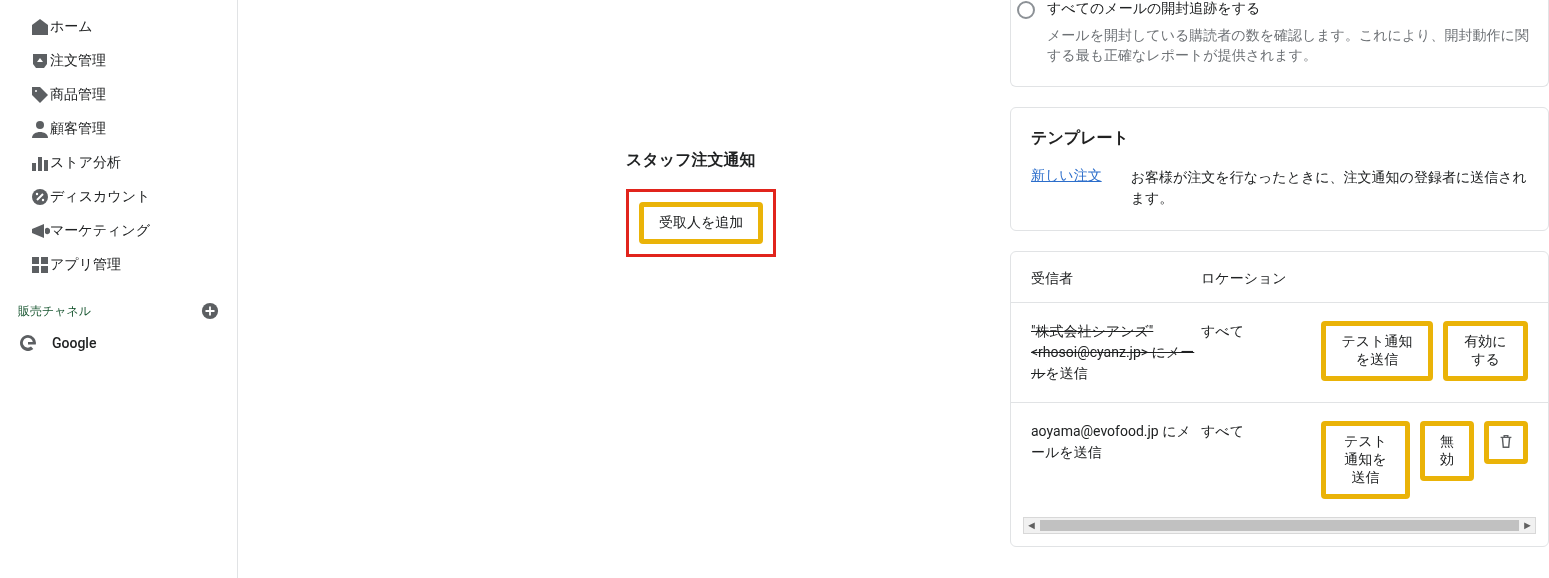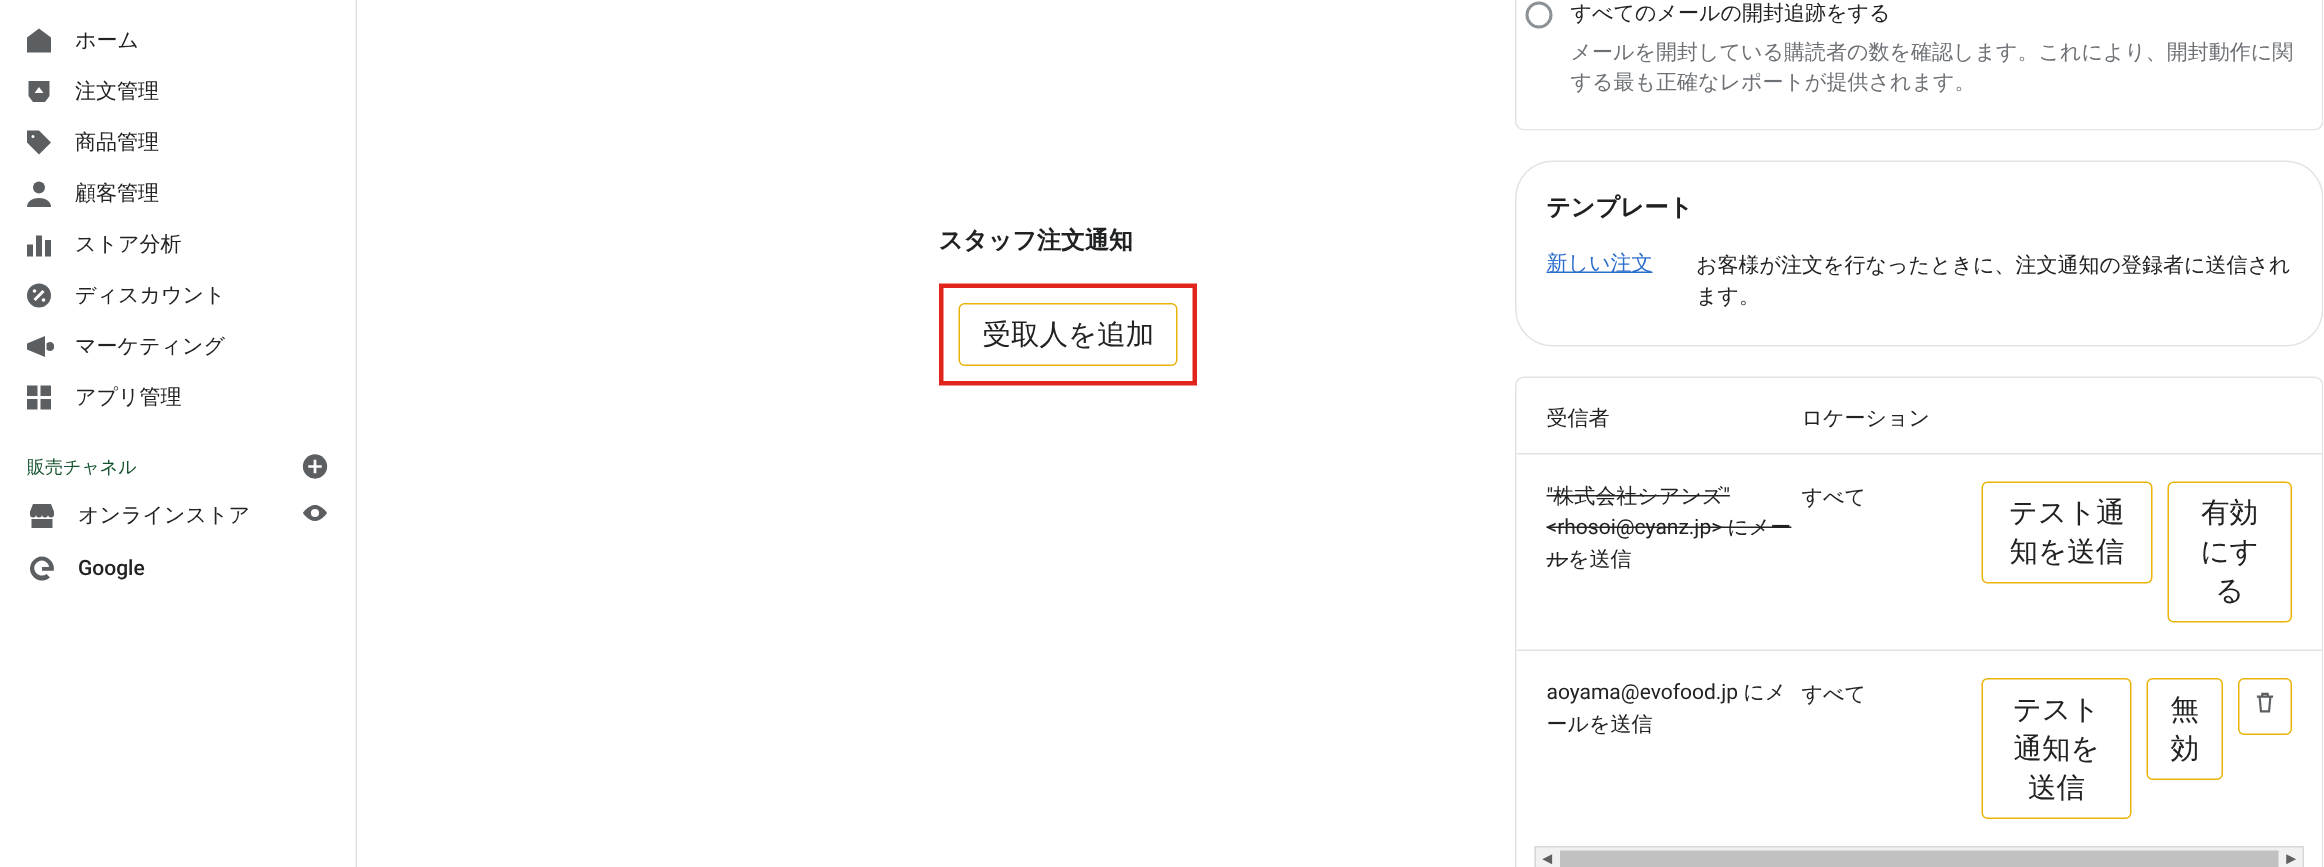--- a/index.html
+++ b/index.html
@@ -1,40 +1,40 @@
 <!DOCTYPE html>
 <html><head>
 <meta charset="utf-8">
 <style>
 * { box-sizing: border-box; margin: 0; padding: 0; }
 body { font-family: -apple-system, BlinkMacSystemFont, "Segoe UI", Roboto, "Hiragino Kaku Gothic Pro", Meiryo, sans-serif; font-size: 14px; color: #212121; background: #fff; width: 1549px; height: 578px; overflow: hidden; display: flex; }
 .sidebar { width: 238px; border-right: 1px solid #e1e3e5; padding: 10px 0; background: #fff; }
-.nav-item { display:flex; align-items:center; gap:14px; padding:7px 16px; cursor:pointer; color:#202223; font-size:14px; font-weight:500; }
+.nav-item { display:flex; align-items:center; padding:7px 30px; cursor:pointer; color:#202223; font-size:14px; font-weight:500; }
 .nav-icon { width:20px; height:20px; display:flex; align-items:center; justify-content:center; color:#5c5f62; fill:#5c5f62; }
 .nav-icon svg { width:20px; height:20px; fill:#5c5f62; }
 .section-header { display:flex; align-items:center; justify-content:space-between; padding:20px 18px 6px; font-size:12px; color:#14532d; font-weight:500; }
 .plus-circle { width:18px; height:18px; }
 .channel-item { display:flex; align-items:center; gap:14px; padding:7px 18px; cursor:pointer; color:#202223; font-size:14px; font-weight:500; }
 .channel-right { margin-left:auto; color:#5c5f62; }
 .main { flex:1; display:flex; overflow:hidden; }
 .left-col { width: 390px; padding: 0 18px; margin-left: 370px; }
 .right-col { flex:1; padding: 0 0 0 12px; }
 .card { border:1px solid #e1e3e5; border-radius:6px; background:#fff; }
 .tracking-card { padding: 0 6px 20px; margin-bottom:20px; border-top:none; border-top-left-radius:0; border-top-right-radius:0; }
 .radio-row { display:flex; gap:12px; align-items:flex-start; padding-top:0; }
 .radio-circle { width:18px; height:18px; border:2px solid #8c9196; border-radius:50%; flex-shrink:0; margin-top:1px; }
 .radio-label { font-size:14px; color:#202223; }
 .radio-desc { font-size:14px; color:#6d7175; margin-top:6px; margin-left:30px; line-height:1.45; }
 .section-title { font-size:16px; font-weight:600; color:#202223; margin-bottom:14px; }
 .section-desc { font-size:14px; color:#6d7175; line-height:1.55; margin-bottom:10px; }
 .link { color:#2c6ecb; text-decoration:underline; }
 .ext-icon { display:inline-block; width:12px; height:12px; margin-left:2px; color:#2c6ecb; vertical-align:middle; }
-.button-outline { border:1px solid #eab308; border-radius:4px; background:#fff; padding:7px 15px; font-size:19px; color:#202223; cursor:pointer; }
+.button-outline { border:5px solid #eab308; border-radius:4px; background:#fff; padding:7px 15px; font-size:14px; color:#202223; cursor:pointer; }
 .highlight-box { border:3px solid #e1241c; padding:10px; display:inline-block; margin-top:4px; }
-.template-card { padding:20px; margin-bottom:20px;border-radius:25px; }
+.template-card { padding:20px; margin-bottom:20px; }
 .template-title { font-size:16px; font-weight:600; margin-bottom:18px; }
 .template-row { display:flex; gap:29px; align-items:flex-start; }
 .template-link { color:#2c6ecb; text-decoration:underline; font-weight:500; font-size:14px; }
 .template-desc { font-size:14px; color:#202223; line-height:1.55; flex:1; }
 .recipients-card { padding:0; overflow:hidden; }
 .recipients-header { display:flex; padding:18px 20px 14px; }
 .col-recipient { width:170px; font-size:14px; color:#202223; }
 .col-location { width:120px; font-size:14px; color:#202223; }
 .col-actions { flex:1; }
 .recipient-row { display:flex; align-items:flex-start; padding:18px 20px; border-top:1px solid #e1e3e5; }
@@ -132,31 +132,20 @@
     <span>販売チャネル</span>
     <span class="plus-circle"><svg viewBox="0 0 20 20" fill="#5c5f62">
           <circle cx="10" cy="10" r="9"></circle>
           <path d="M10 5v10M5 10h10" stroke="#fff" stroke-width="2"></path>
         </svg></span>
   </div>
 
   <div class="channel-item">
     <span class="nav-icon">
         <svg viewBox="0 0 20 20">
-          <path d="M2 7l2-5h12l2 5v2a2 2 0 01-4 0 2 2 0 01-4 0 2 2 0 01-4 0 2 2 0 01-4 0V7zm1 5h14v6H3v-6z"></path>
-        </svg>
-      </span>
-    <span>オンラインストア</span>
-    <span class="channel-right"><svg viewBox="0 0 20 20" width="18" height="18" fill="#5c5f62">
-          <path d="M10 4c5 0 9 6 9 6s-4 6-9 6-9-6-9-6 4-6 9-6zm0 3a3 3 0 100 6 3 3 0 000-6z"></path>
-        </svg></span>
-  </div>
-  <div class="channel-item">
-    <span class="nav-icon">
-        <svg viewBox="0 0 20 20">
           <path d="M10 2a8 8 0 105.3 14L13 13.6A5 5 0 1114.8 9H10v2.5h7.8A8 8 0 0010 2z"></path>
         </svg>
       </span>
     <span>Google</span>
   </div>
 </div>
 
 <div class="main">
   <div class="left-col left-col-top">
     <div class="section-title">スタッフ注文通知</div>

